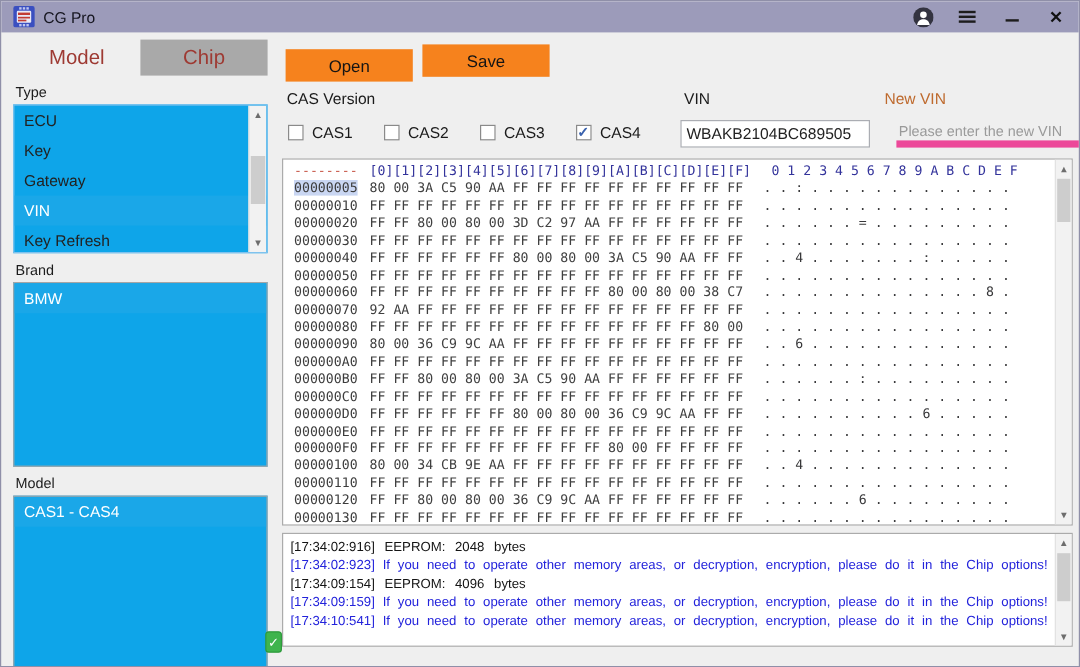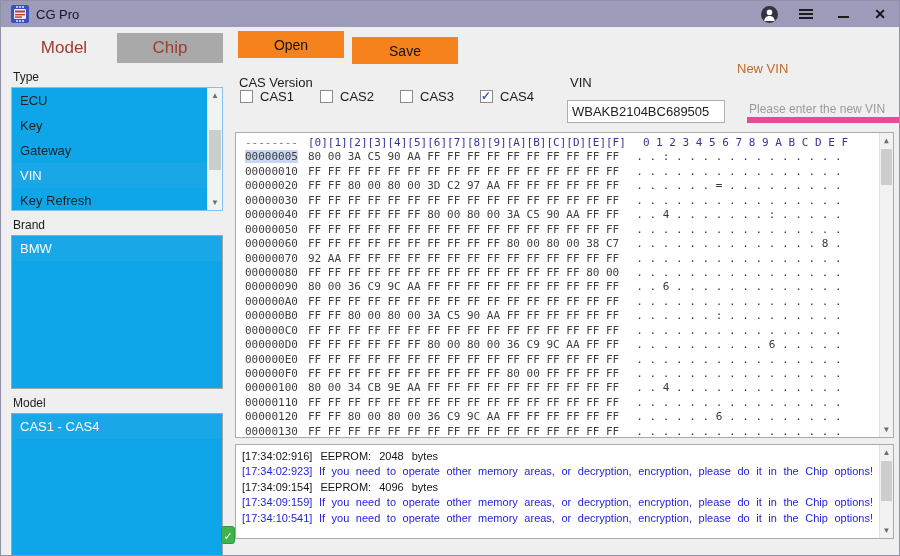--- a/index.html
+++ b/index.html
@@ -34,21 +34,21 @@
   
   .vscroll{position:absolute;top:0;right:0;bottom:0;width:15px;background:#f2f2f2;border-left:1px solid #e2e2e2;}
   .vs-arrow{position:absolute;left:0;right:0;height:15px;color:#6d6d6d;font-size:8px;line-height:15px;text-align:center;cursor:pointer;}
   .vs-arrow.up{top:0;}
   .vs-arrow.down{bottom:0;}
   .vs-thumb{position:absolute;left:1px;right:1px;background:#cdcdcd;cursor:pointer;}
   
   .btn-orange{position:absolute;width:106px;height:27px;background:#f6821d;border:none;
     font-size:14px;color:#141414;font-family:"Liberation Sans",sans-serif;cursor:pointer;}
   .sec-label{position:absolute;font-size:13px;color:#1a1a1a;}
-  .cas-row{position:absolute;left:239px;top:88px;display:flex;}
+  .cas-row{position:absolute;left:239px;top:102px;display:flex;}
   .cas-item{width:80px;display:flex;align-items:center;font-size:13px;color:#1a1a1a;cursor:pointer;}
   .box{width:13px;height:13px;background:#fff;border:1px solid #8a8a8a;margin-right:7px;position:relative;flex:0 0 auto;}
   .box.checked::after{content:"\2713";position:absolute;left:0px;top:-2px;font-size:12px;font-weight:bold;color:#3a62ae;}
   .vin-input{position:absolute;left:566px;top:99px;width:158px;height:23px;border:1px solid #abadb3;
     background:#fff;font-size:13px;color:#222;padding:0 4px;font-family:"Liberation Sans",sans-serif;}
   .newvin-label{color:#be6a2e;}
   .newvin-input{position:absolute;left:734px;top:99px;width:162px;height:23px;border:none;
     border-bottom:6px solid #ec4899;background:transparent;font-size:12px;color:#444;
     padding:0 2px;font-family:"Liberation Sans",sans-serif;outline:none;margin-left:12px;}
   .newvin-input::placeholder{color:#9a9a9a;}
@@ -136,21 +136,21 @@
     <div class="listbox brand-list">
         <div class="list-item selected">BMW</div>
       </div>
 
     <div class="side-label">Model</div>
     <div class="listbox model-list">
         <div class="list-item selected">CAS1 - CAS4</div>
       </div>
   </div>
 
-  <button class="btn-orange" style="left:237px;top:30px;">Open</button>
+  <button class="btn-orange" style="left:237px;top:40px;">Open</button>
   <button class="btn-orange" style="left:351px;top:36px;">Save</button>
 
   <div class="sec-label" style="left:238px;top:74px;">CAS Version</div>
   <div class="cas-row">
       <span class="cas-item">
         <span class="box"></span>
         <span>CAS1</span>
       </span>
       <span class="cas-item">
         <span class="box"></span>
@@ -162,21 +162,21 @@
       </span>
       <span class="cas-item">
         <span class="box checked"></span>
         <span>CAS4</span>
       </span>
     </div>
 
   <div class="sec-label" style="left:569px;top:74px;">VIN</div>
   <input class="vin-input" value="WBAKB2104BC689505" style="">
 
-  <div class="sec-label newvin-label" style="left:736px;top:60px;">New VIN</div>
+  <div class="sec-label newvin-label" style="left:736px;top:74px;">New VIN</div>
   <input class="newvin-input" placeholder="Please enter the new VIN" style="">
 
   <div class="hex-panel" id="hexPanel">
     <div class="vscroll" style="width:14px;">
       <div class="vs-arrow up">▲</div>
       <div class="vs-thumb" style="top:16px;height:36px;"></div>
       <div class="vs-arrow down">▼</div>
     </div>
     <div id="hexRows">
         <div class="hex-row hdr"><span class="addr">--------</span><span class="bytes">[0][1][2][3][4][5][6][7][8][9][A][B][C][D][E][F]</span><span class="ascii">0 1 2 3 4 5 6 7 8 9 A B C D E F</span></div>

